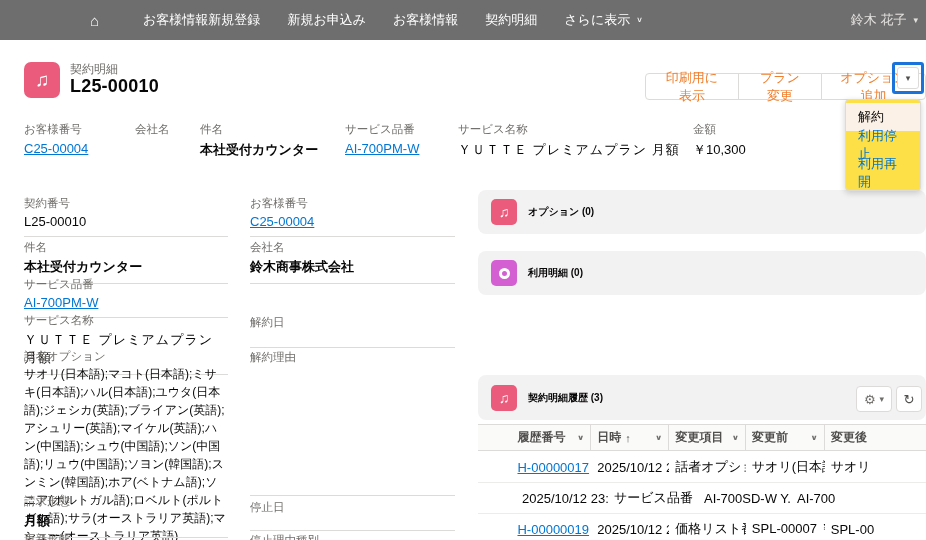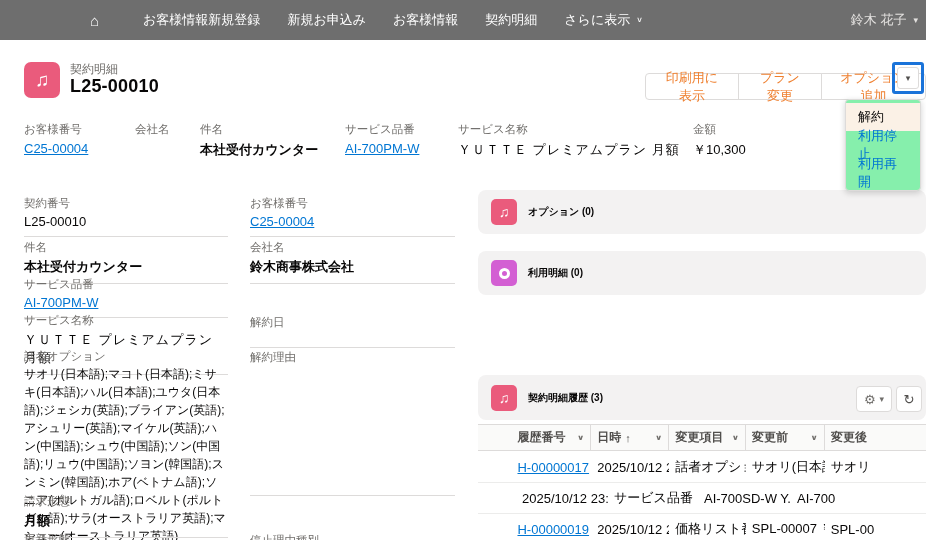--- a/index.html
+++ b/index.html
@@ -44,21 +44,21 @@
     position:absolute; left:897px; top:67px; width:22px; height:22px;
     background:#fff; border:1px solid #dddbda; border-radius:3px;
     color:#514f4d; font-size:9px; display:flex; align-items:center; justify-content:center; cursor:pointer;
   }
   .anno { position:absolute; border:3px solid #1a73d9; border-radius:3px; pointer-events:none; }
   .anno-more { left:892px; top:62px; width:32px; height:32px; }
   .anno-menu-item { left:847px; top:102px; width:71px; height:27px; }
   
   .action-menu {
     position:absolute; left:845px; top:99px; width:76px;
-    background:#86efac; border:1px solid #dddbda; border-radius:4px;
+    background:#fde047; border:1px solid #dddbda; border-radius:4px;
     box-shadow:0 2px 6px rgba(0,0,0,.18); padding:3px 0; z-index:5;
   }
   .menu-item { height:28px; display:flex; align-items:center; padding:0 12px; font-size:13px; color:#0176d3; cursor:pointer; }
   .menu-item.hot { background:#fbf1e6; color:#080707; }
   
   .hl-field { position:absolute; top:122px; }
   .flabel { font-size:11.5px; color:#706e6b; display:block; }
   .fvalue { font-size:13px; color:#080707; margin-top:4px; display:block; }
   .bold { font-weight:bold; }
   .ls { letter-spacing:1px; }
@@ -216,20 +216,23 @@
   <div class="dfield" style="left:250px; top:240px; width:205px;">
     <span class="flabel">会社名</span>
     <span class="fvalue bold">鈴木商事株式会社</span>
   </div>
   <div class="dfield" style="left:250px; top:315px; width:205px; height:33px;">
     <span class="flabel">解約日</span>
   </div>
   <div class="dfield" style="left:250px; top:350px; width:205px; height:146px;">
     <span class="flabel">解約理由</span>
   </div>
+  <div class="dfield" style="left:250px; top:500px; width:205px; height:31px;">
+    <span class="flabel">停止日</span>
+  </div>
   <div class="dfield nob" style="left:250px; top:533px; width:205px;">
     <span class="flabel">停止理由種別</span>
   </div>
 
   <div class="card-bar" style="top:190px;">
     <span class="card-icon icon-pink">
       <span>♫</span>
     </span>
     <span class="card-title">オプション (0)</span>
   </div>

